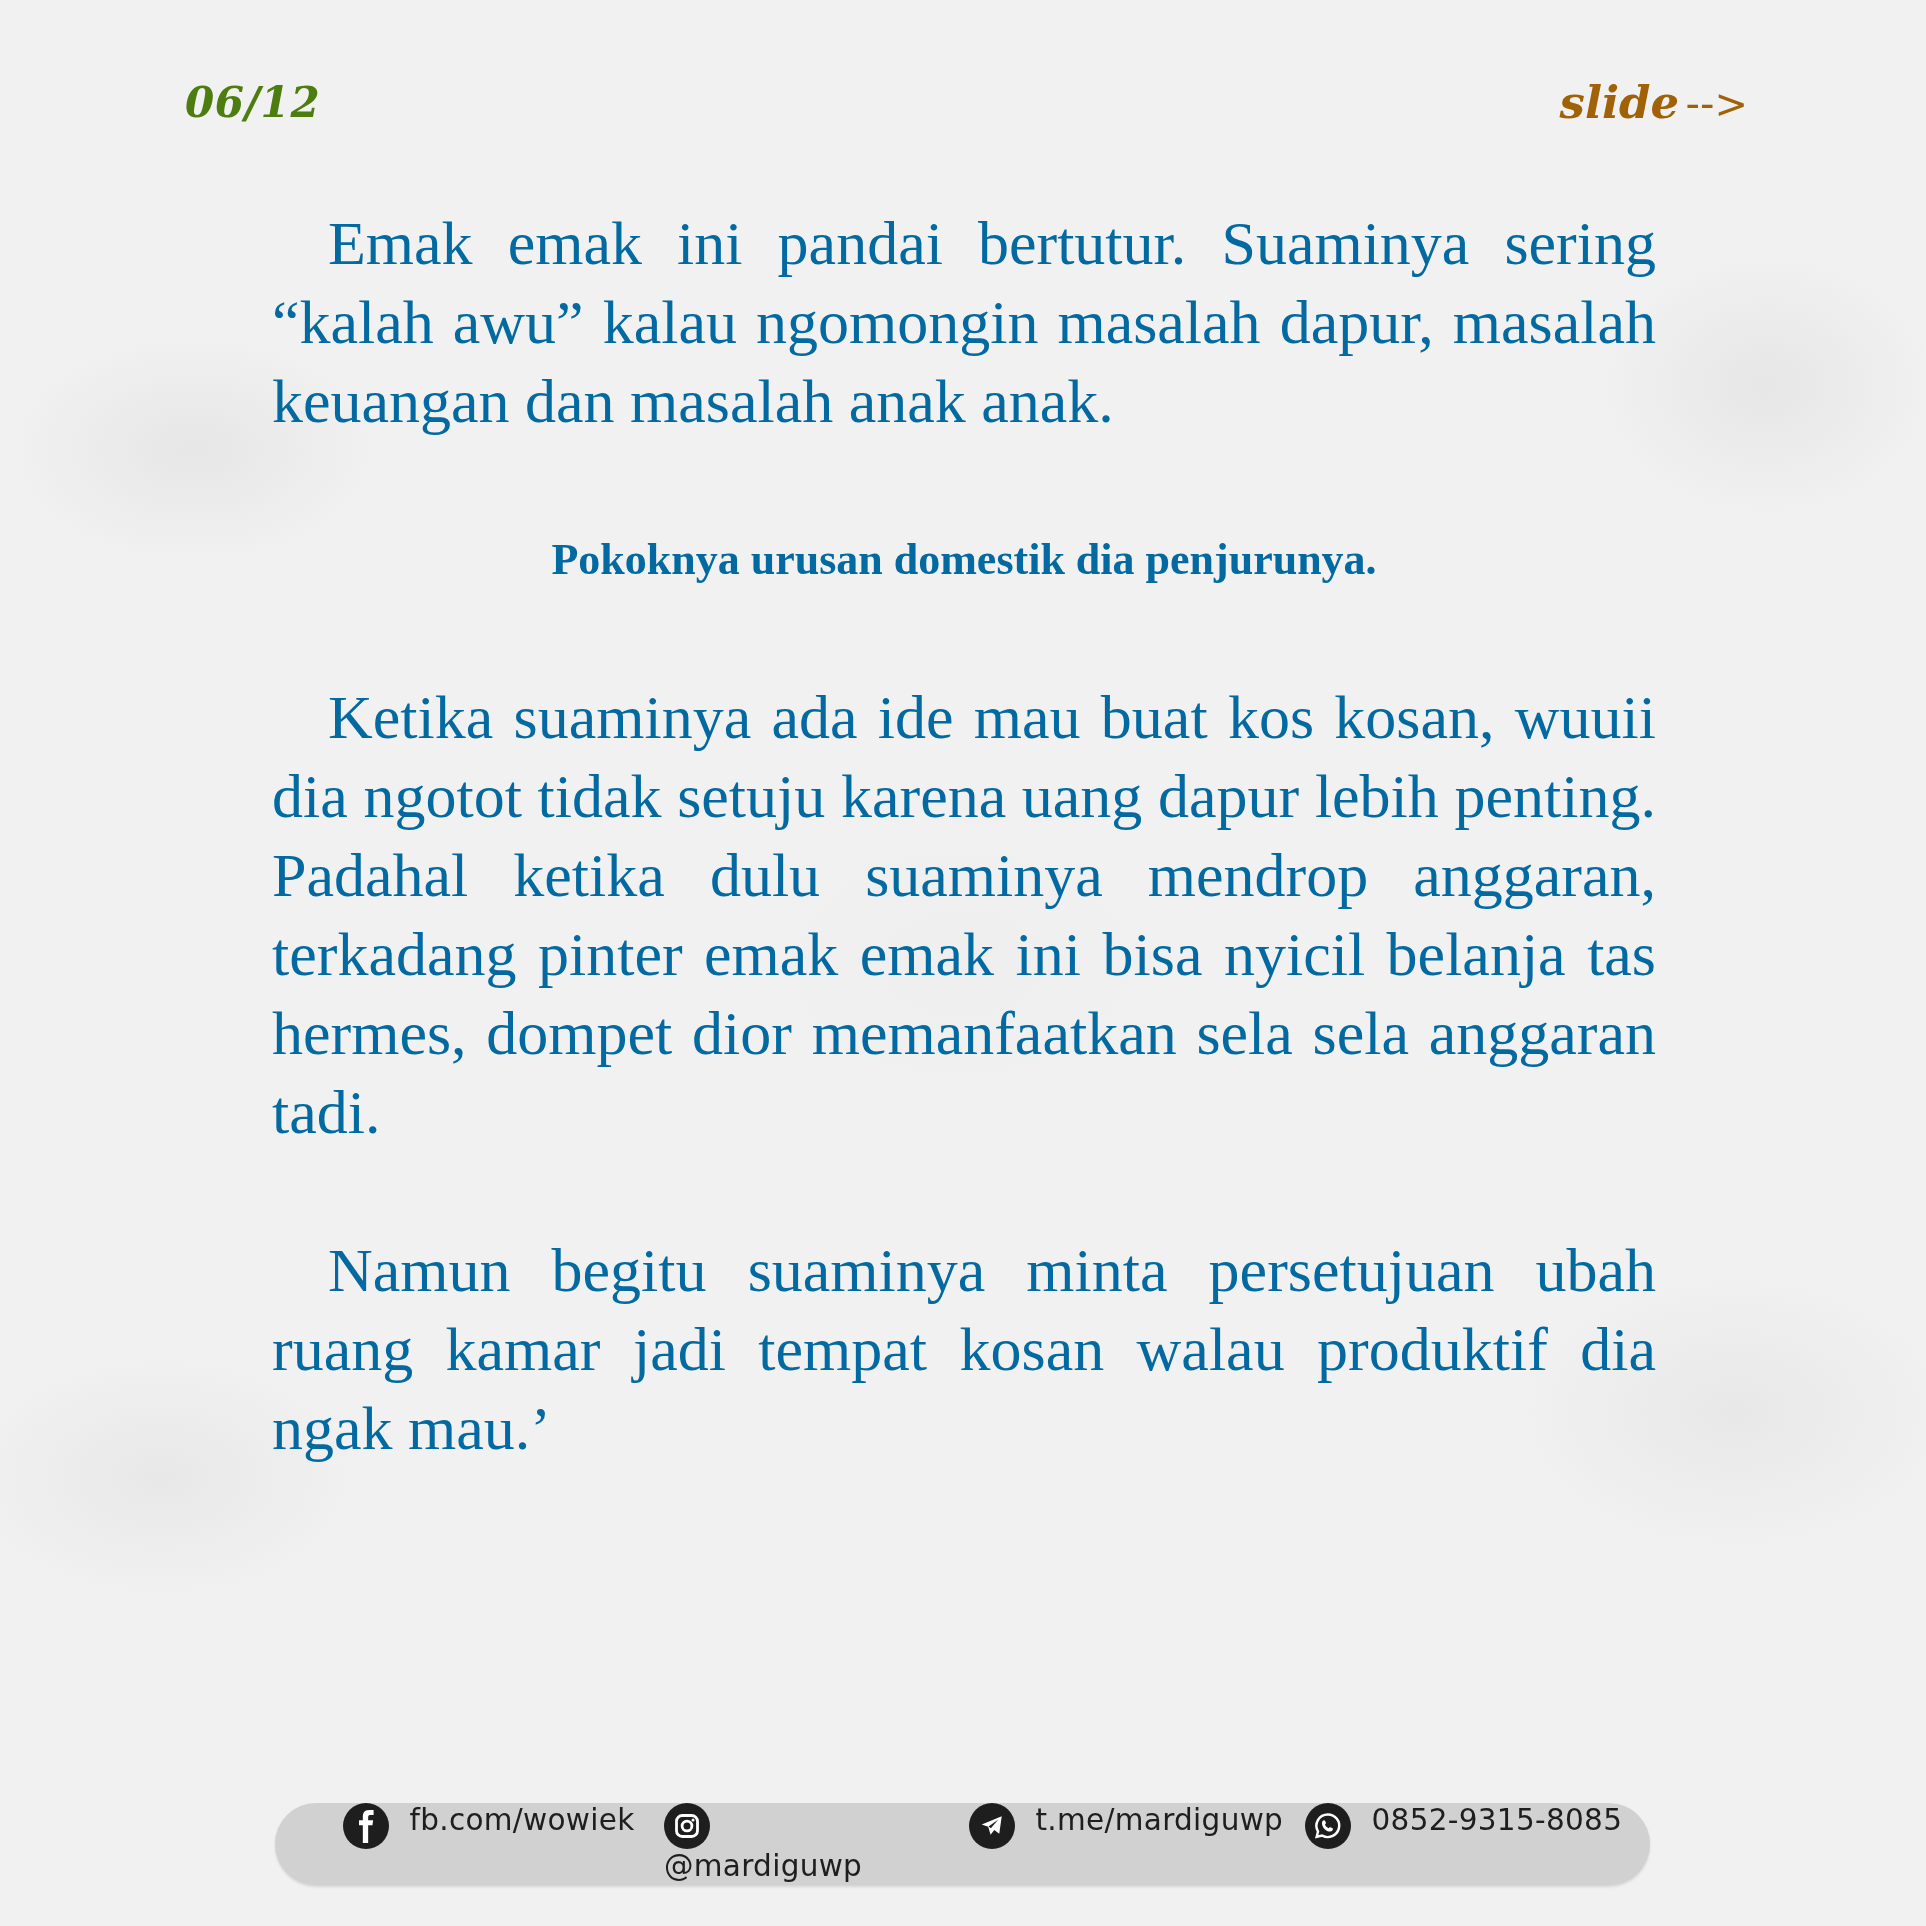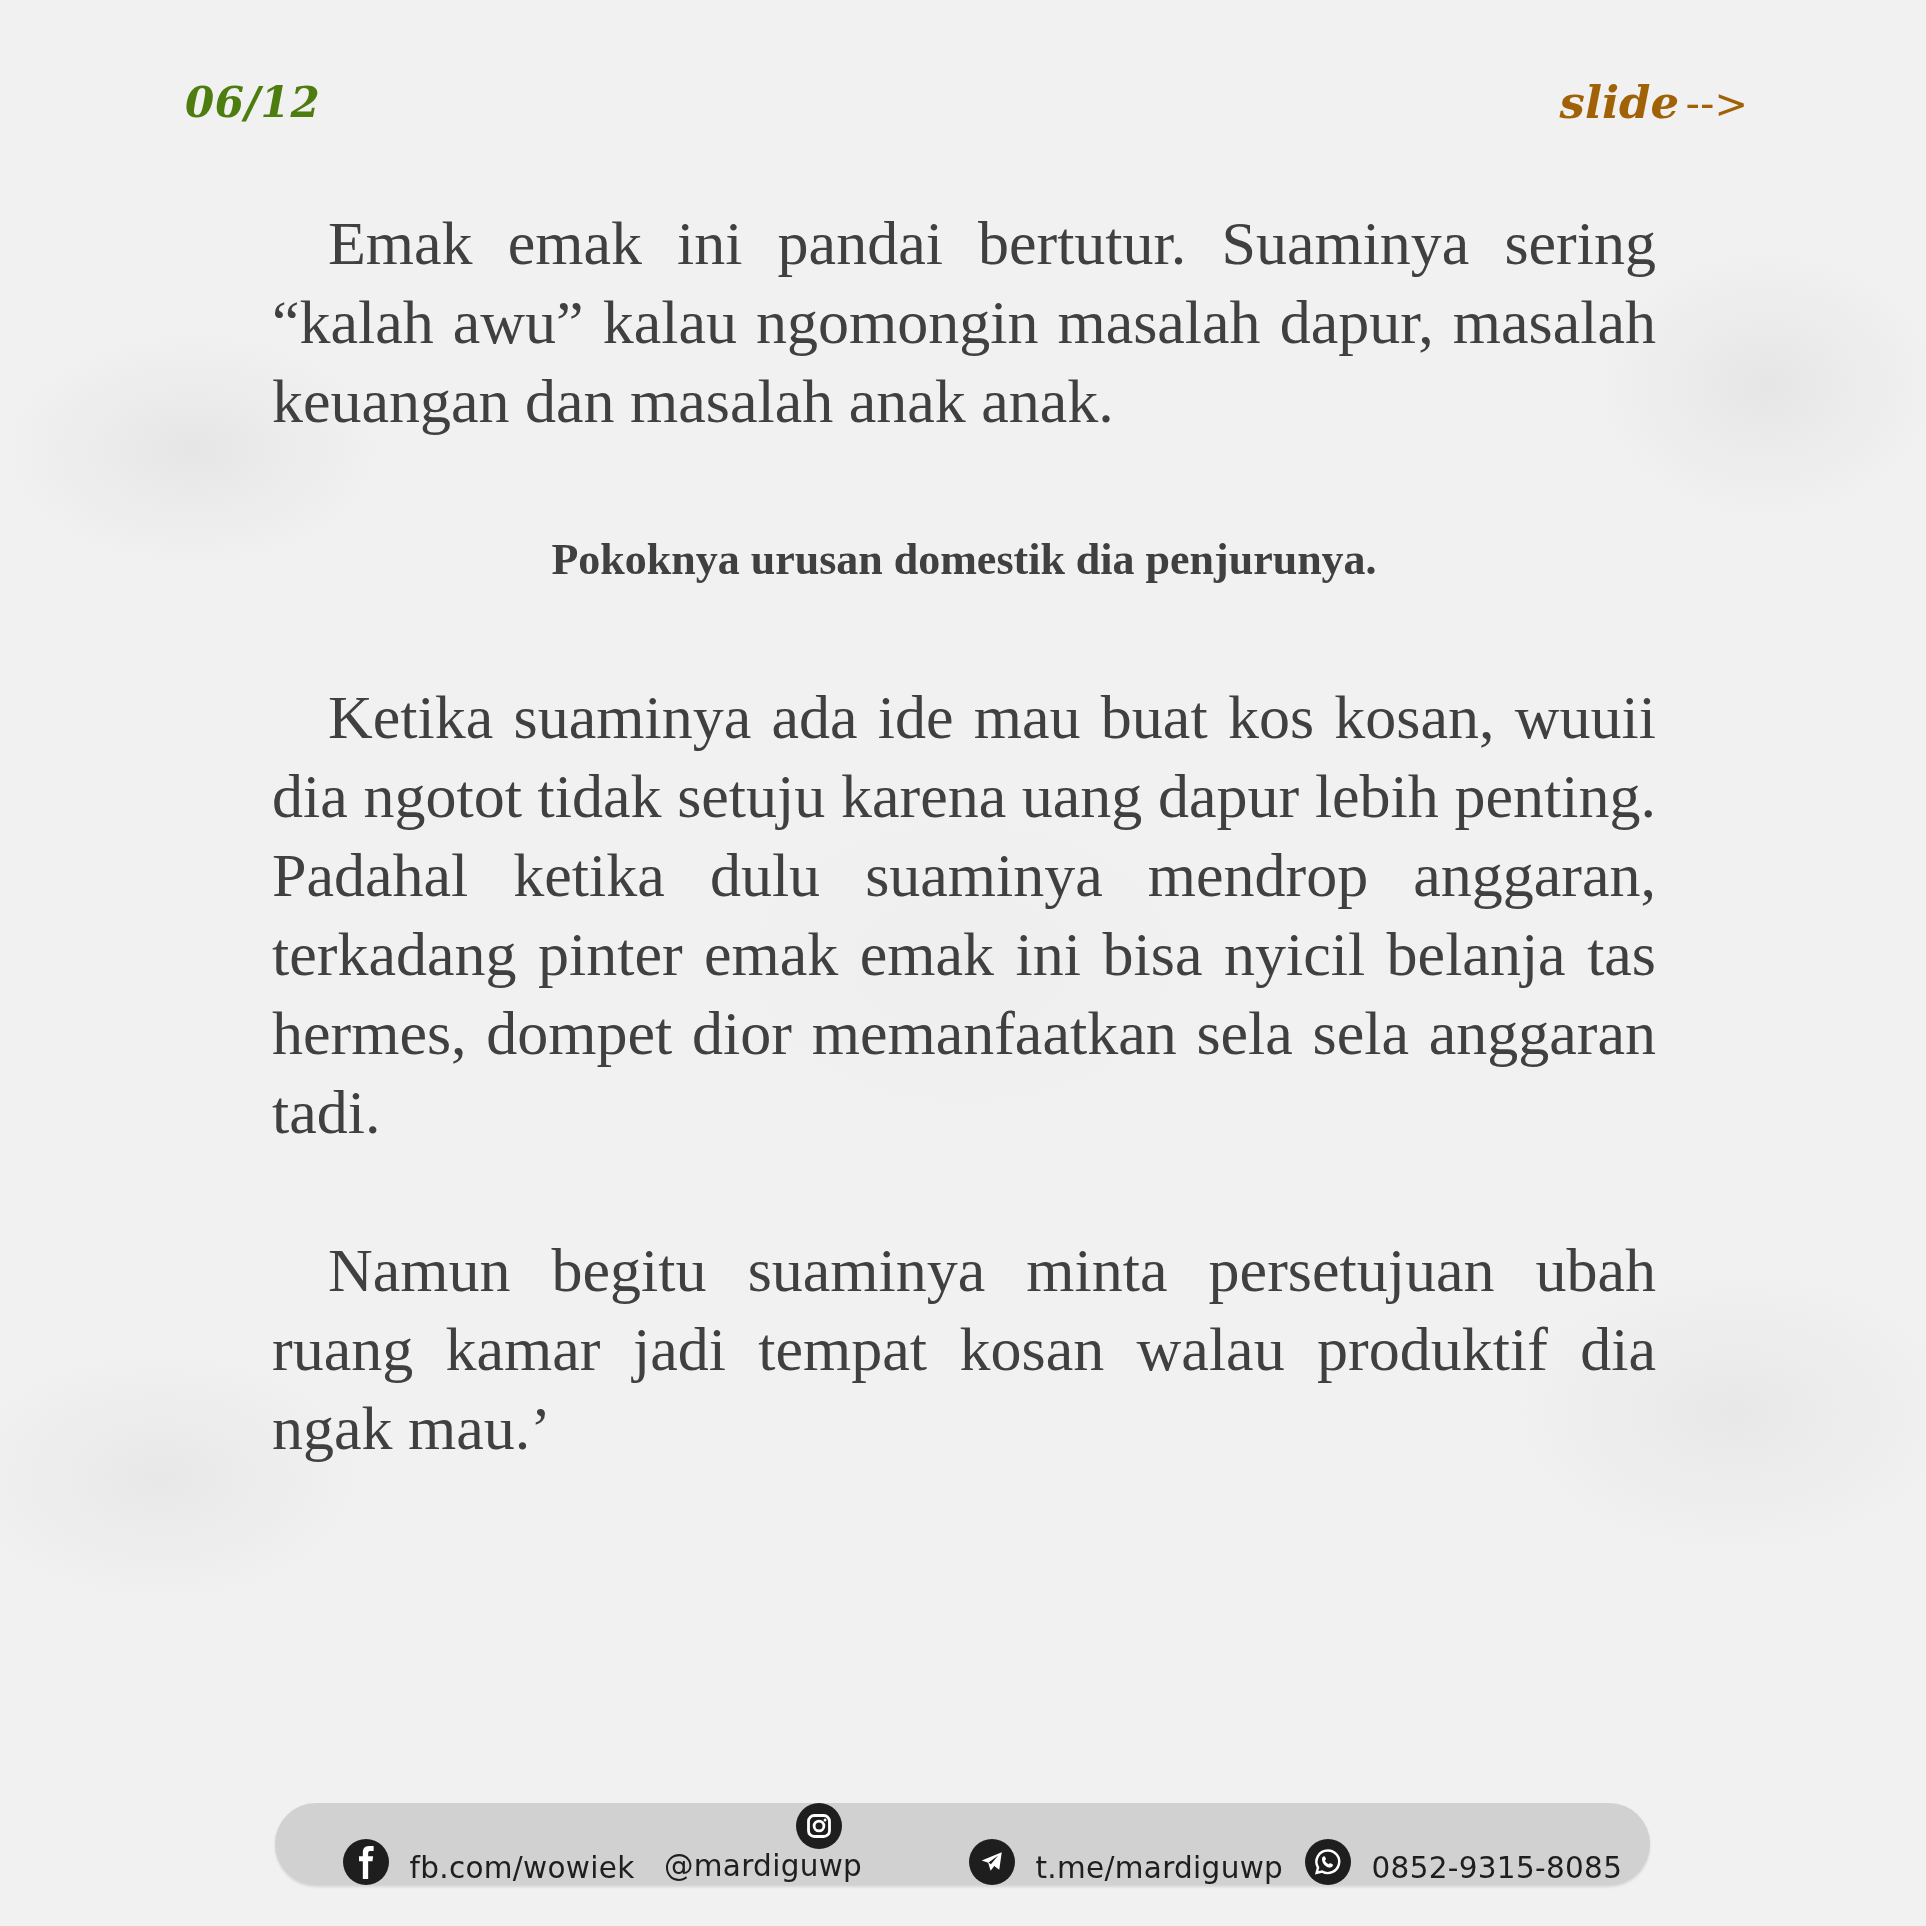--- a/index.html
+++ b/index.html
@@ -21,32 +21,32 @@
   }
   .slide-hint {
     position: absolute; right: 178px; top: 76px;
     font-family: "DejaVu Serif", serif; font-style: italic; font-weight: bold;
     font-size: 45px; color: #a16207;
   }
   .slide-hint .arrow { font-style: normal; font-weight: normal; font-family: "DejaVu Sans", sans-serif; font-size: 40px; margin-left: 6.4px; }
   .content {
     position: absolute; left: 272px; top: 204px; width: 1384px;
     font-family: "Liberation Serif", serif; font-size: 62px; line-height: 79px;
-    color: #404040;
+    color: #0369a1;
   }
   .para { text-align: justify; text-indent: 56px; margin: 0 0 79px 0; }
   .para.bold { text-indent: 0; text-align: center; font-weight: bold; font-size: 44px; }
   .para.last { margin-bottom: 0; }
   .footer {
     position: absolute; left: 275px; top: 1803px; width: 1375px; height: 82px;
     background: #d1d1d1; border-radius: 41px;
     box-shadow: 0 1.9px 2.6px rgba(0,0,0,0.12);
     display: flex; align-items: center;
   }
-  .contact { position: absolute; display: flex; align-items: flex-end; top: 0; height: 82px; }
+  .contact { position: absolute; display: flex; align-items: flex-start; top: 0; height: 82px; }
   .contact .icon {
     width: 46px; height: 46px; border-radius: 50%; background: #1e1e1e;
     display: flex; align-items: center; justify-content: center; margin-right: 20.5px;
   }
   .contact .label {
     font-family: "DejaVu Sans", sans-serif; font-size: 29.5px; color: #1e1e1e; letter-spacing: 0.3px;
   }
   .c1 { left: 68px; }
   .c2 { left: 389px; flex-direction: column; }
   .c3 { left: 694px; }

